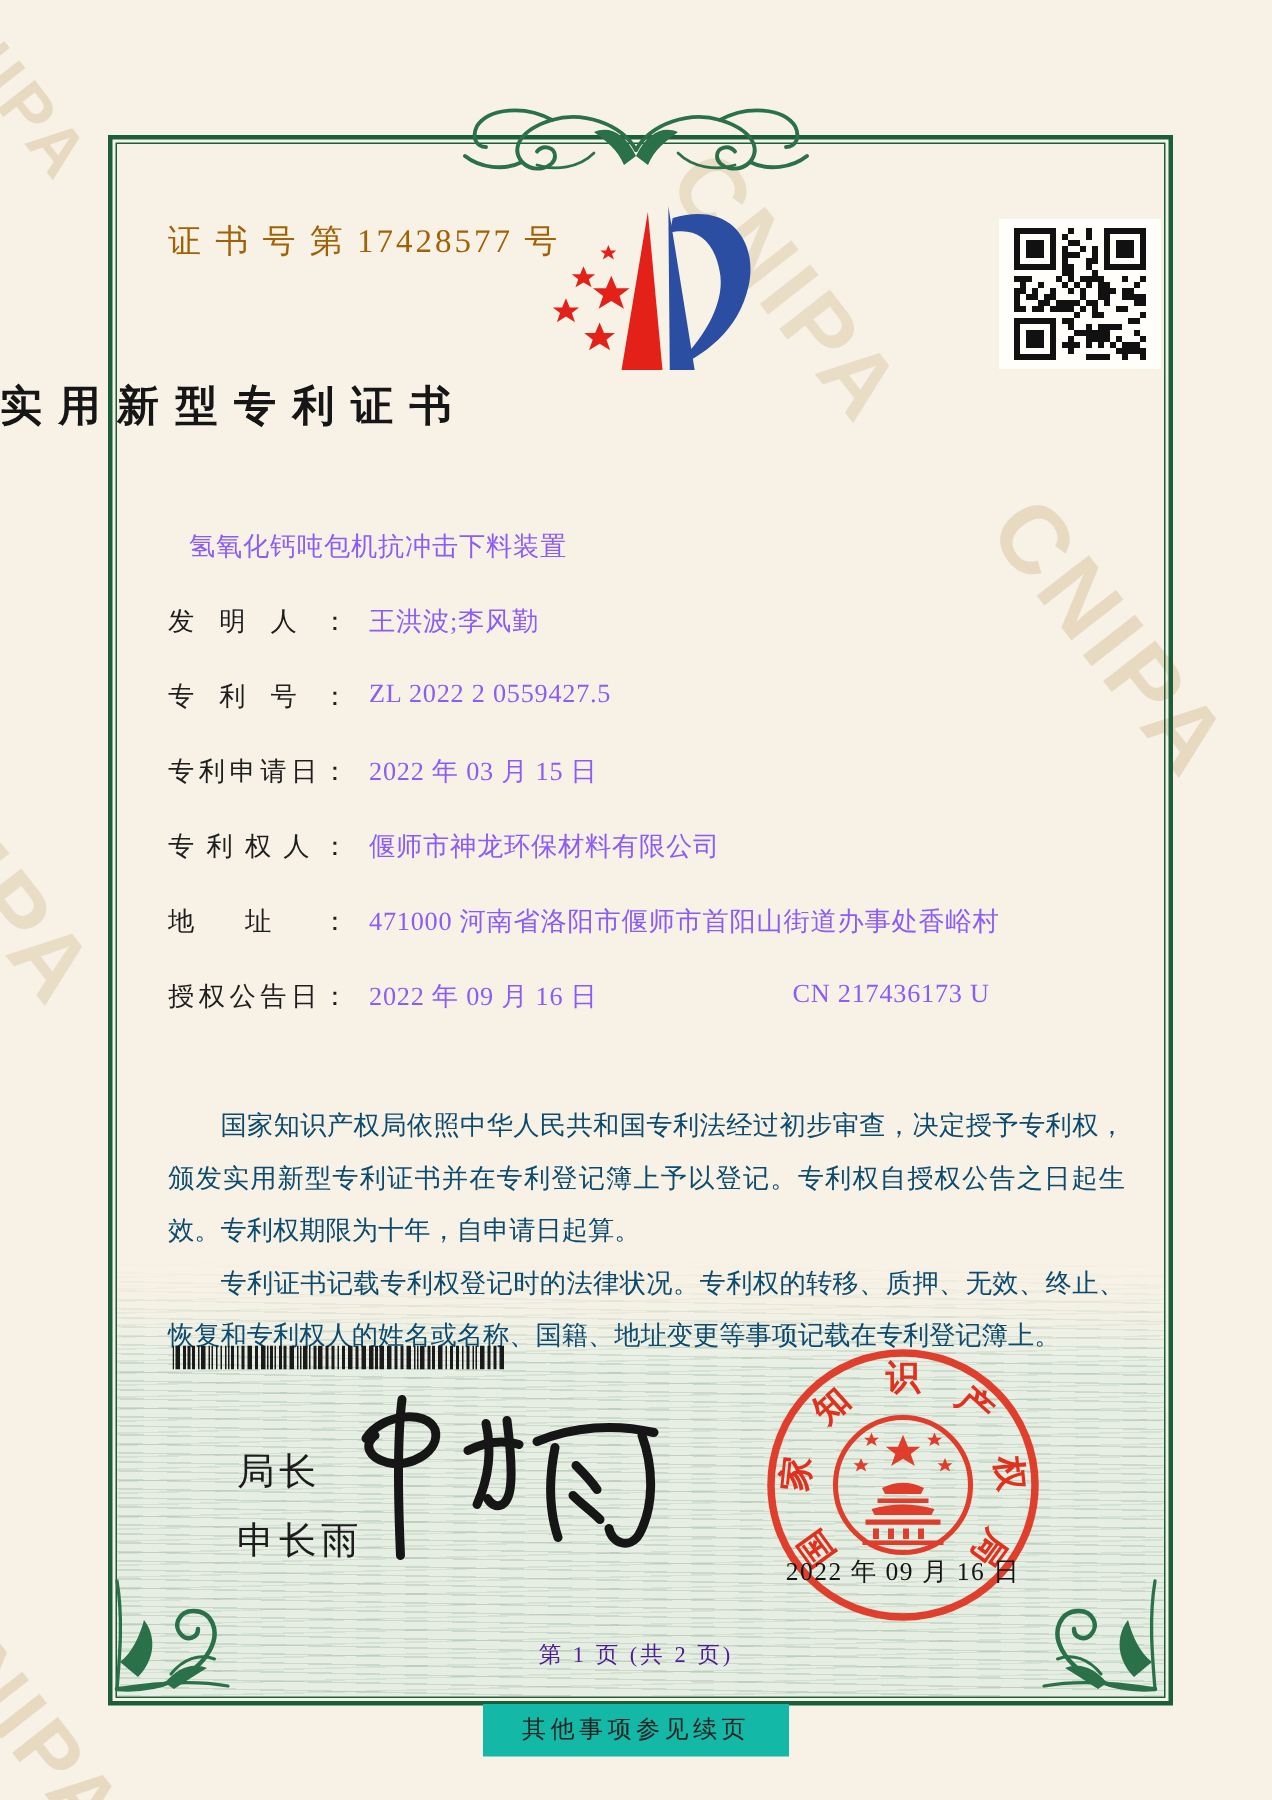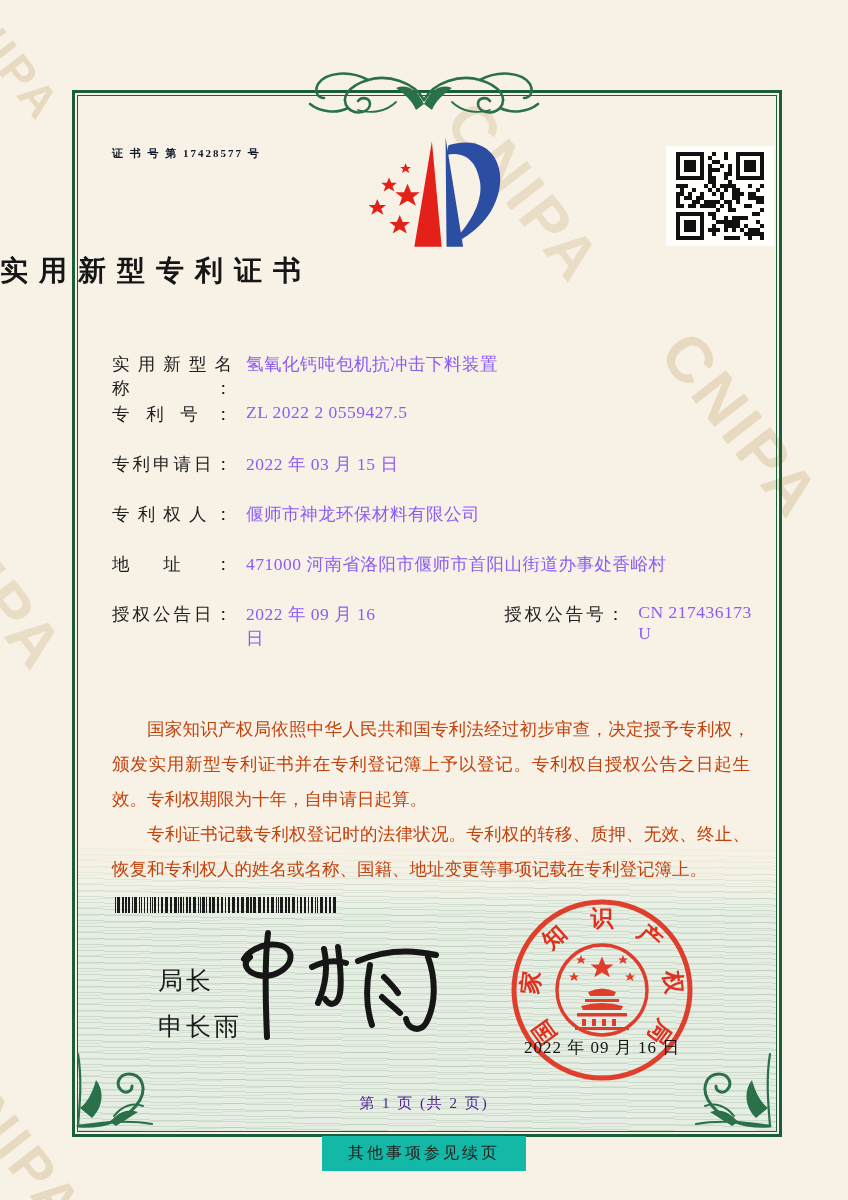--- a/index.html
+++ b/index.html
@@ -53,21 +53,21 @@
   }
 
   
   .ornament-top{position:absolute;left:302px;top:58px;width:244px;height:70px;z-index:2;}
   .corner-br{position:absolute;left:688px;top:1038px;width:86px;height:90px;z-index:2;}
   .corner-bl{position:absolute;left:74px;top:1038px;width:86px;height:90px;z-index:2;transform:scaleX(-1);}
 
   
   .cert-no{
     position:absolute;left:112px;top:146px;
-    font-size:11px;letter-spacing:2px;color:#0f172a;z-index:3;font-weight:bold;
+    font-size:22px;letter-spacing:2px;color:#a16207;z-index:3;
   }
   .logo{position:absolute;left:350px;top:128px;width:156px;height:132px;z-index:3;}
   .qr-box{
     position:absolute;left:666px;top:146px;width:108px;height:100px;
     background:#fffefb;display:flex;align-items:center;justify-content:center;z-index:3;
   }
   .title{
     position:absolute;left:0;right:0;top:252px;
     font-size:28px;font-weight:700;letter-spacing:11px;
     color:#161616;z-index:3;
@@ -79,22 +79,22 @@
   .f-label{
     display:inline-block;width:120px;
     text-align:justify;text-align-last:justify;
     color:#1e1e1e;flex:0 0 120px;
   }
   .f-value{margin-left:14px;color:#8b5cf6;letter-spacing:0.5px;}
   .grant-pair2{margin-left:116px;display:flex;}
 
   
   .body-text{
-    position:absolute;left:112px;top:713px;width:638px;z-index:3;
-    font-size:17.5px;line-height:35px;text-align:justify;color:#c2410c;font-family:Liberation Mono, monospace;
+    position:absolute;left:112px;top:733px;width:638px;z-index:3;
+    font-size:17.5px;line-height:35px;text-align:justify;color:#0c4a6e;
   }
   .body-text p{margin:0;text-indent:2em;}
 
   
   .barcode{position:absolute;left:115px;top:897px;z-index:3;}
   .officials{
     position:absolute;left:114px;top:964px;z-index:3;
     font-family:"Liberation Sans","DejaVu Sans",sans-serif;
     font-size:25px;color:#1c1c1c;letter-spacing:3px;margin-left:44px;
   }
@@ -342,22 +342,25 @@
         <rect x="0" y="60" width="4" height="28" fill="#111"></rect>
         <rect x="24" y="60" width="4" height="28" fill="#111"></rect>
         <rect x="8" y="68" width="12" height="12" fill="#111"></rect>
       </svg>
   </div>
 
   <div class="title">实用新型专利证书</div>
 
   <div class="fields">
     <div class="field-row">
-      <span class="f-label">实用新型名称：</span>
       <span class="f-value">氢氧化钙吨包机抗冲击下料装置</span>
+    </div>
+    <div class="field-row">
+      <span class="f-label">发明人：</span>
+      <span class="f-value">王洪波;李风勤</span>
     </div>
     <div class="field-row">
       <span class="f-label">专利号：</span>
       <span class="f-value">ZL 2022 2 0559427.5</span>
     </div>
     <div class="field-row">
       <span class="f-label">专利申请日：</span>
       <span class="f-value">2022 年 03 月 15 日</span>
     </div>
     <div class="field-row">
@@ -365,21 +368,20 @@
       <span class="f-value">偃师市神龙环保材料有限公司</span>
     </div>
     <div class="field-row">
       <span class="f-label">地址：</span>
       <span class="f-value">471000 河南省洛阳市偃师市首阳山街道办事处香峪村</span>
     </div>
     <div class="field-row">
       <span class="f-label">授权公告日：</span>
       <span class="f-value">2022 年 09 月 16 日</span>
       <span class="grant-pair2">
-        <span class="f-label">授权公告号：</span>
         <span class="f-value">CN 217436173 U</span>
       </span>
     </div>
   </div>
 
   <div class="body-text">
     <p>国家知识产权局依照中华人民共和国专利法经过初步审查，决定授予专利权，颁发实用新型专利证书并在专利登记簿上予以登记。专利权自授权公告之日起生效。专利权期限为十年，自申请日起算。</p>
     <p>专利证书记载专利权登记时的法律状况。专利权的转移、质押、无效、终止、恢复和专利权人的姓名或名称、国籍、地址变更等事项记载在专利登记簿上。</p>
   </div>
 

